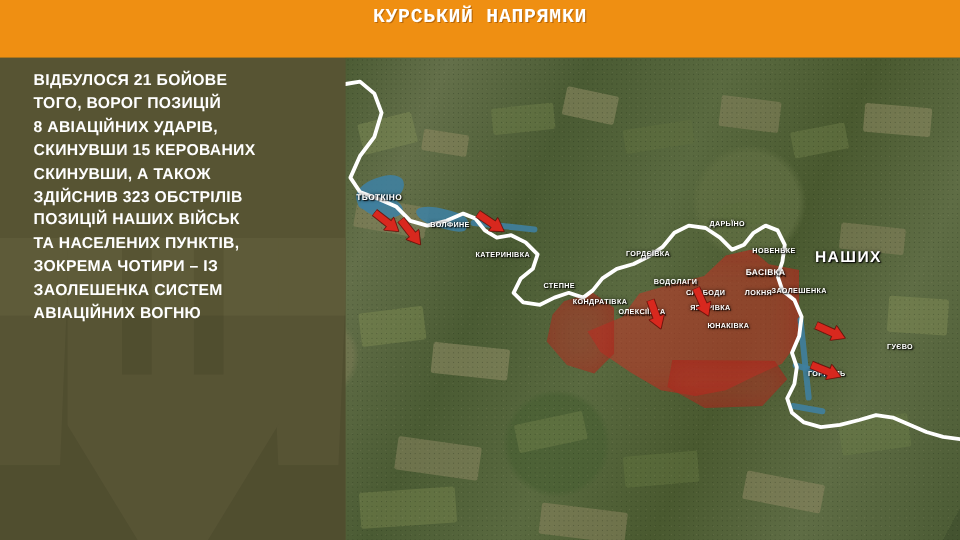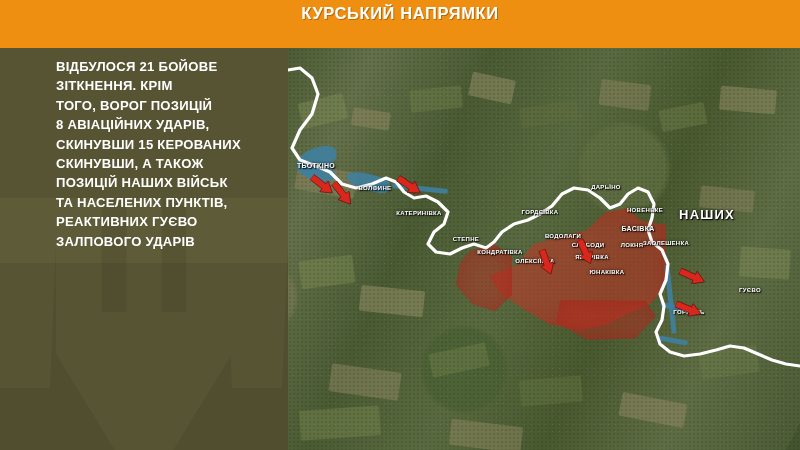--- a/index.html
+++ b/index.html
@@ -4,21 +4,21 @@
 <style>
   html,body{margin:0;padding:0;background:#000;}
   body{width:800px;height:450px;overflow:hidden;font-family:"Liberation Sans",sans-serif;}
   #root{position:relative;width:800px;height:450px;overflow:hidden;background:#3a4a2c;}
 
   
   .header{position:absolute;left:0;top:0;width:800px;height:48px;background:#ef8f12;z-index:40;}
   .header-title{position:absolute;left:0;top:4px;width:800px;text-align:center;
     font-weight:bold;font-size:16.5px;line-height:19px;letter-spacing:.6px;color:#ffffff;
     text-shadow:1px 1px 0 rgba(120,60,0,.45);}
-  .header-title .l2{display:block;}
+  .header-title .l2{display:block;font-family:Liberation Mono, monospace;}
 
   
   .map{position:absolute;left:0;top:48px;width:800px;height:402px;z-index:5;overflow:hidden;
     background:
       radial-gradient(circle at 12% 18%, rgba(90,112,58,.95) 0 6%, rgba(0,0,0,0) 7%),
       radial-gradient(circle at 33% 62%, rgba(118,120,82,.7) 0 5%, rgba(0,0,0,0) 6%),
       radial-gradient(circle at 58% 80%, rgba(74,96,52,.8) 0 7%, rgba(0,0,0,0) 8%),
       radial-gradient(circle at 78% 30%, rgba(96,110,66,.8) 0 6%, rgba(0,0,0,0) 7%),
       linear-gradient(115deg,#4e6238 0%,#5d6b41 14%,#46572f 27%,#64704a 38%,#4a5b33 50%,#5a6a40 62%,#49592f 74%,#5f6d45 86%,#4b5b34 100%);
   }
@@ -55,21 +55,21 @@
 
   
   .arrow{position:absolute;z-index:24;}
 
   
   .panel{position:absolute;left:0;top:48px;width:288px;height:402px;z-index:30;
     background:#575433;overflow:hidden;}
   .panel-mark{position:absolute;opacity:1;}
   .panel-body{position:absolute;left:28px;top:9px;width:252px;z-index:3;
     color:#ffffff;font-weight:bold;font-size:13.1px;line-height:19.4px;letter-spacing:.25px;}
-  .panel-body .ln{display:block;white-space:nowrap;margin-left:28px;}
+  .panel-body .ln{display:block;white-space:nowrap;}
 </style>
 </head>
 <body>
 
 <div id="root">
 
   <div class="map">
     <div class="map-tex"></div>
 
     <div class="field" style="left:300px;top:50px;width:46px;height:26px;background:#7d8a55;transform:rotate(-14deg);"></div>
@@ -179,25 +179,26 @@
     <div class="panel-mark" style="left:-8px;top:150px;width:66px;height:190px;background:#5e5b39;
          clip-path:polygon(0% 0%, 100% 0%, 88% 100%, 12% 100%);"></div>
     <div class="panel-mark" style="left:224px;top:150px;width:66px;height:190px;background:#5e5b39;
          clip-path:polygon(0% 0%, 100% 0%, 88% 100%, 12% 100%);"></div>
     <div class="panel-mark" style="left:56px;top:150px;width:176px;height:300px;background:#5e5b39;
          clip-path:polygon(0% 0%, 26% 0%, 26% 38%, 40% 38%, 40% 0%, 60% 0%, 60% 38%, 74% 38%, 74% 0%, 100% 0%, 100% 52%, 50% 100%, 0% 52%);"></div>
     <div class="panel-mark" style="left:0;top:215px;width:288px;height:187px;background:rgba(0,0,0,.07);"></div>
 
     <div class="panel-body" id="panel-body">
         <span class="ln">ВІДБУЛОСЯ 21 БОЙОВЕ</span>
-        <span class="ln">ЗІТКНЕННЯ. КРІМ</span>
         <span class="ln">ТОГО, ВОРОГ ПОЗИЦІЙ</span>
         <span class="ln">8 АВІАЦІЙНИХ УДАРІВ,</span>
         <span class="ln">СКИНУВШИ 15 КЕРОВАНИХ</span>
         <span class="ln">СКИНУВШИ, А ТАКОЖ</span>
+        <span class="ln">ЗДІЙСНИВ 323 ОБСТРІЛІВ</span>
         <span class="ln">ПОЗИЦІЙ НАШИХ ВІЙСЬК</span>
         <span class="ln">ТА НАСЕЛЕНИХ ПУНКТІВ,</span>
-        <span class="ln">РЕАКТИВНИХ ГУЄВО</span>
-        <span class="ln">ЗАЛПОВОГО УДАРІВ</span>
+        <span class="ln">ЗОКРЕМА ЧОТИРИ – ІЗ</span>
+        <span class="ln">ЗАОЛЕШЕНКА СИСТЕМ</span>
+        <span class="ln">АВІАЦІЙНИХ ВОГНЮ</span>
       </div>
   </div>
 
 </div>
 
 </body></html>

